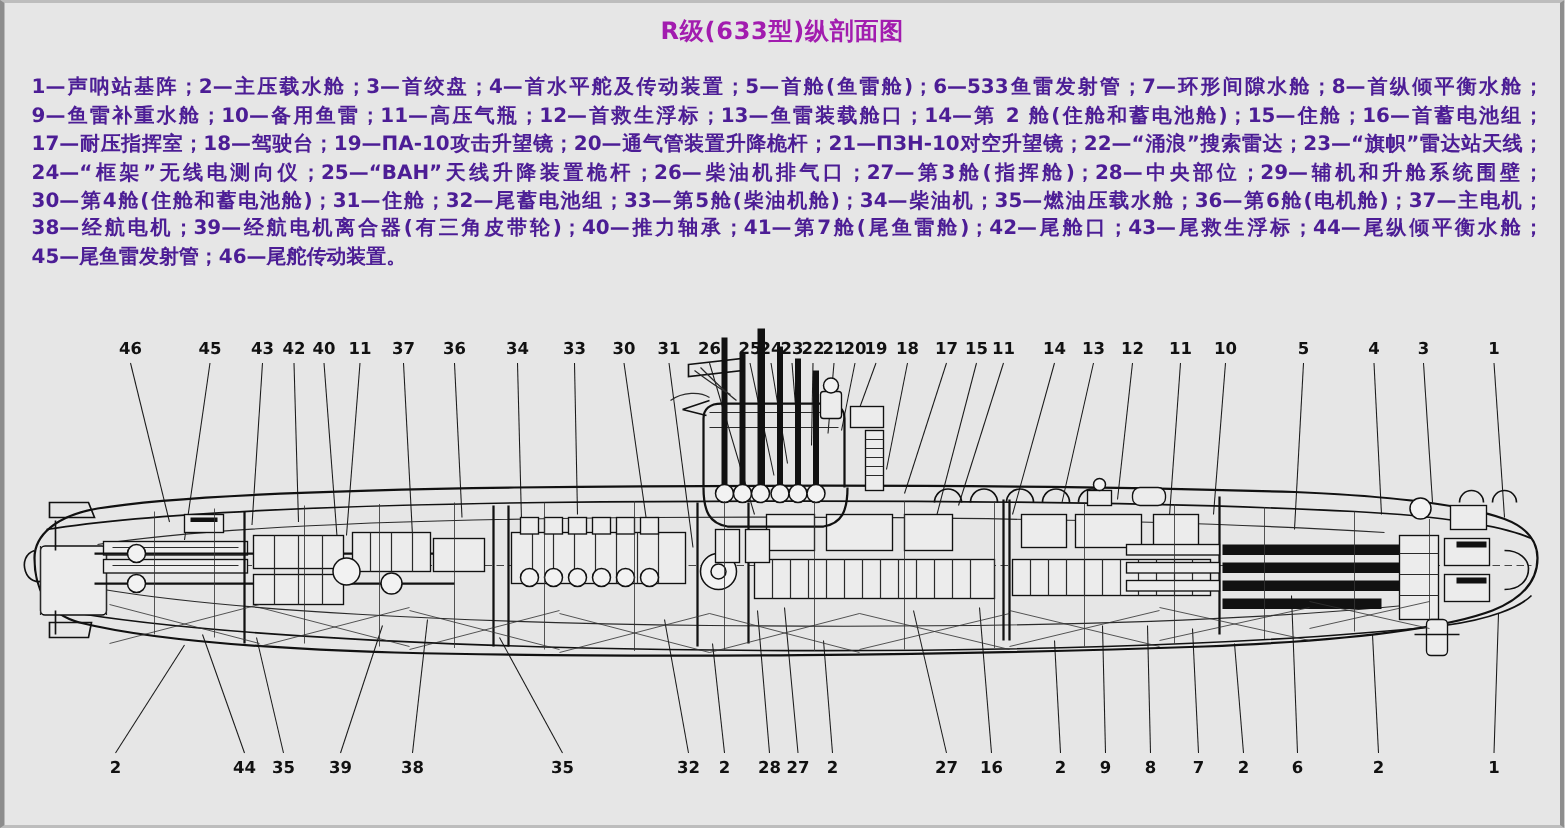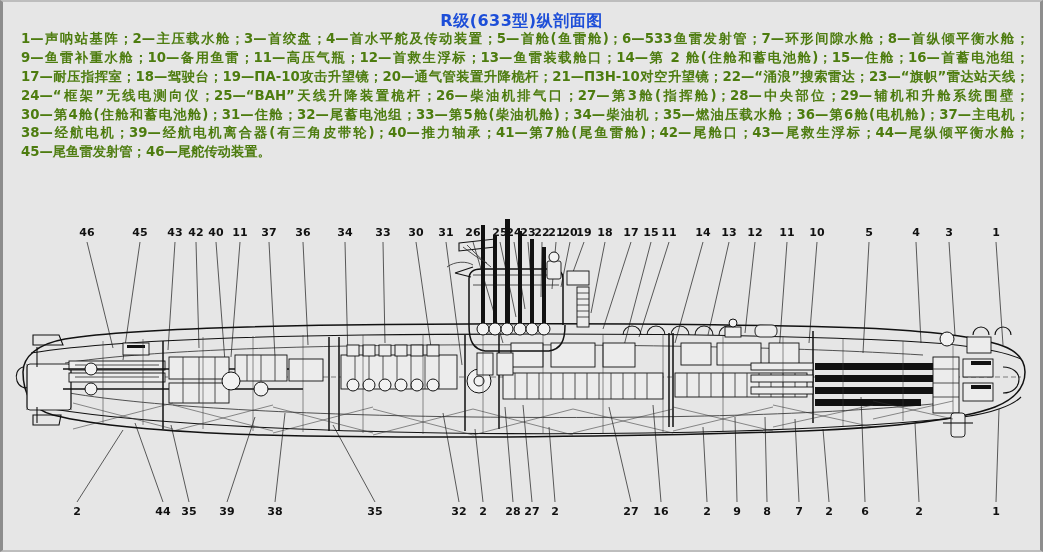--- a/index.html
+++ b/index.html
@@ -15,26 +15,26 @@
     background:#e6e6e6;
     box-sizing:border-box;
     border-left:3px solid #8d8d8d;
     border-right:3px solid #8d8d8d;
     border-top:2px solid #bdbdbd;
     border-bottom:2px solid #bdbdbd;
   }
   #title{
     position:absolute;left:0;top:9px;width:100%;
     text-align:center;
-    font-size:16px;font-weight:bold;color:#1d4ed8;
+    font-size:16px;font-weight:bold;color:#a21caf;
     letter-spacing:0.5px;
   }
   #legend{
-    position:absolute;left:18px;top:28px;width:1008px;
-    font-size:13.3px;font-weight:bold;color:#4d7c0f;
+    position:absolute;left:18px;top:48px;width:1008px;
+    font-size:13.3px;font-weight:bold;color:#4c1d95;
     line-height:1.42;
     text-align:justify;
     text-justify:inter-character;
   }
   #legend .itm{white-space:nowrap;}
   #diagram{
     position:absolute;left:0;top:215px;width:1043px;height:337px;
   }
   svg{display:block;}
   .lbl{

